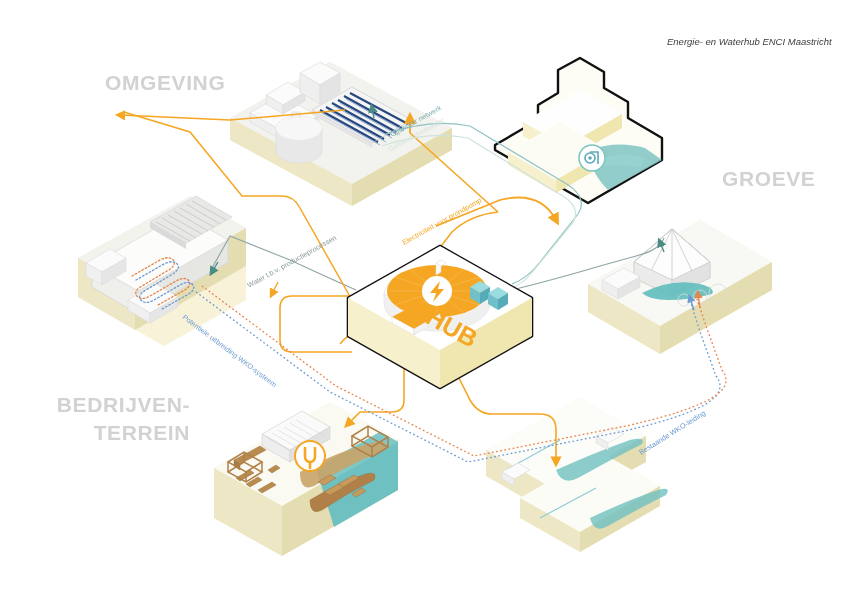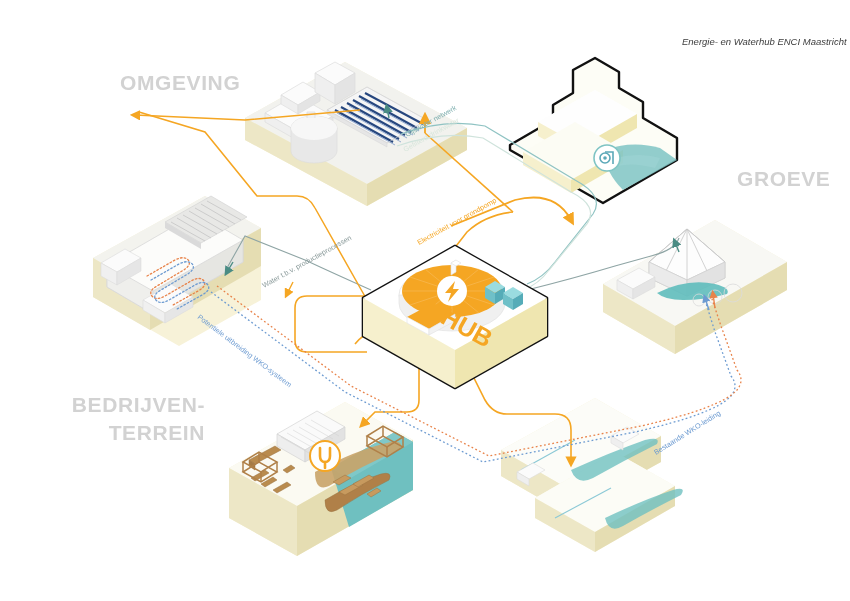--- a/index.html
+++ b/index.html
@@ -1,18 +1,18 @@
 <!DOCTYPE html>
 <html><head>
 <meta charset="utf-8">
 <style>
   html,body{margin:0;padding:0;background:#ffffff;}
   body{width:850px;height:601px;position:relative;overflow:hidden;
        font-family:"Liberation Sans", sans-serif;}
-  #stage{position:absolute;inset:0;width:754px;height:601px;margin-left:15px;}
+  #stage{position:absolute;inset:0;width:754px;height:601px;}
   svg{display:block;}
   .region-label{font-weight:bold;fill:#d2d2d2;font-size:21px;letter-spacing:.6px;
                 font-family:"Liberation Sans", sans-serif;}
   .title-text{font-style:italic;fill:#3c3c3c;font-size:9.5px;
               font-family:"Liberation Sans", sans-serif;}
   .flow-label{font-size:7.2px;font-family:"Liberation Sans", sans-serif;}
   .hub-text{font-weight:bold;font-size:25px;fill:#F5A623;
             font-family:"Liberation Sans", sans-serif;}
 </style>
 </head>

